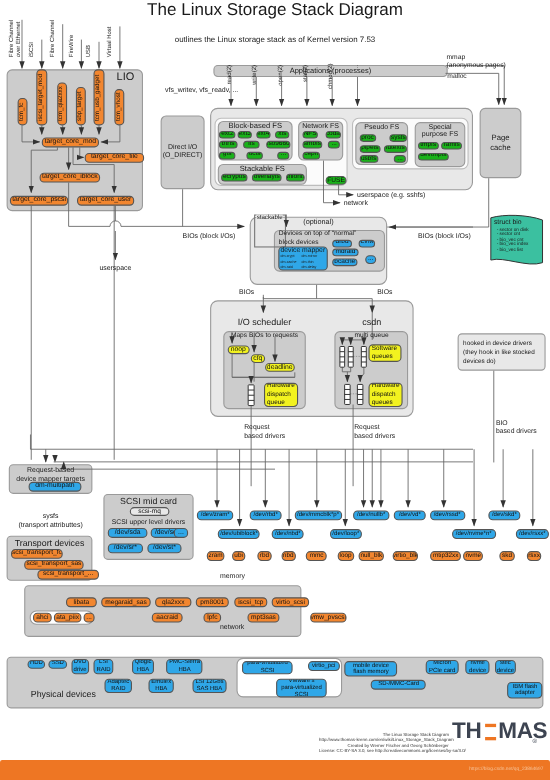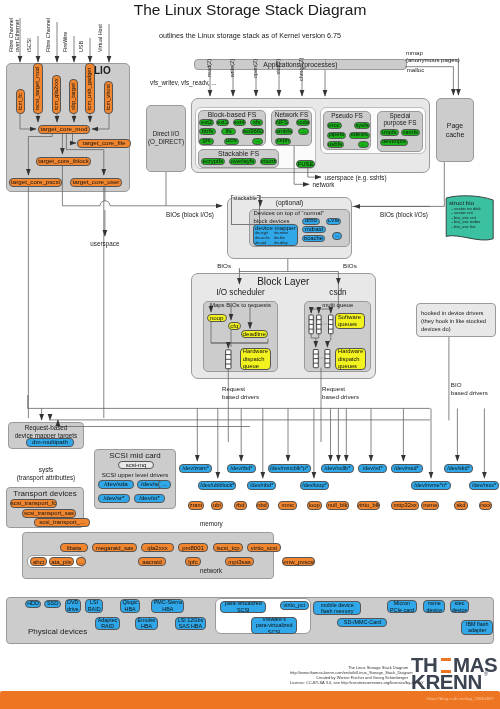--- a/index.html
+++ b/index.html
@@ -60,21 +60,20 @@
       <div class="grp" style="left:6px;top:487px;width:78px;height:41px;border-radius:4px;"></div>
       <div class="grp" style="left:94px;top:449px;width:82px;height:60px;border-radius:4px;"></div>
       <div class="grp" style="left:22px;top:532px;width:252px;height:47px;border-radius:4px;"></div>
       <div class="" style="left:27px;top:555px;width:58px;height:13px;position:absolute;box-sizing:border-box;background:#fff;border:1px solid #9a9a9a;border-radius:6px;"></div>
       <div class="grp" style="left:6px;top:597px;width:488px;height:47px;border-radius:4px;"></div>
       <div class="" style="left:215.3px;top:597.9px;width:95.5px;height:36.5px;position:absolute;box-sizing:border-box;background:#fff;border:1px solid #9a9a9a;border-radius:6px;"></div>
       <div style="position:absolute;left:411px;top:654.5px;font-size:20.5px;font-weight:bold;letter-spacing:-0.4px;color:#3D4451;font-family:&quot;Liberation Sans&quot;,&quot;DejaVu Sans&quot;,sans-serif;line-height:1;">TH</div>
       <div style="position:absolute;left:453px;top:654.5px;font-size:20.5px;font-weight:bold;letter-spacing:-0.4px;color:#3D4451;font-family:&quot;Liberation Sans&quot;,&quot;DejaVu Sans&quot;,sans-serif;line-height:1;">MAS</div>
       <div style="position:absolute;left:440.7px;top:657.5px;width:10.8px;height:3px;background:#EE7623;"></div>
       <div style="position:absolute;left:440.7px;top:669.7px;width:10.8px;height:3px;background:#EE7623;"></div>
-      <div style="position:absolute;left:411px;top:671.5px;font-size:20.5px;font-weight:bold;letter-spacing:-0.4px;color:#3D4451;font-family:&quot;Liberation Sans&quot;,&quot;DejaVu Sans&quot;,sans-serif;line-height:1;">KRENN</div>
       <div style="position:absolute;left:484px;top:671px;font-size:5.5px;color:#3D4451;">®</div>
       <div style="position:absolute;left:290px;top:665px;width:118px;text-align:right;font-size:4.0px;color:#333;white-space:nowrap;">The Linux Storage Stack Diagram</div>
       <div style="position:absolute;left:290px;top:670.1px;width:118px;text-align:right;font-size:4.0px;color:#333;white-space:nowrap;">http://www.thomas-krenn.com/en/wiki/Linux_Storage_Stack_Diagram</div>
       <div style="position:absolute;left:290px;top:675.2px;width:118px;text-align:right;font-size:4.0px;color:#333;white-space:nowrap;">Created by Werner Fischer and Georg Schönberger</div>
       <div style="position:absolute;left:290px;top:680.3px;width:118px;text-align:right;font-size:4.0px;color:#333;white-space:nowrap;">License: CC-BY-SA 3.0, see http://creativecommons.org/licenses/by-sa/3.0/</div>
       <div style="position:absolute;left:0;top:691px;width:500px;height:18px;background:#EE7623;border-radius:2px 2px 0 0;"></div>
       <div style="position:absolute;left:0;top:695.5px;width:494px;text-align:right;font-size:4.4px;color:#F6C49A;">https://blog.csdn.net/qq_23864697</div>
     </div>
 <svg class="overlay" id="wires" viewBox="0 0 500 709" style="z-index:5">
       <defs>
@@ -159,22 +158,22 @@
       <path d="M403.4,408.4 L403.4,461" style="stroke:#666;stroke-width:0.8;fill:none;marker-end:url(#ar);"></path>
       <path d="M457.4,408.4 L457.4,461" style="stroke:#666;stroke-width:0.8;fill:none;marker-end:url(#ar);"></path>
       <path d="M217.8,408.4 L217.8,478" style="stroke:#666;stroke-width:0.8;fill:none;marker-end:url(#ar);"></path>
       <path d="M262.8,408.4 L262.8,478" style="stroke:#666;stroke-width:0.8;fill:none;marker-end:url(#ar);"></path>
       <path d="M313.9,408.4 L313.9,478" style="stroke:#666;stroke-width:0.8;fill:none;marker-end:url(#ar);"></path>
       <path d="M431,408.4 L431,478" style="stroke:#666;stroke-width:0.8;fill:none;marker-end:url(#ar);"></path>
       <path d="M484.4,408.4 L484.4,478" style="stroke:#666;stroke-width:0.8;fill:none;marker-end:url(#ar);"></path>
     </svg>
 <div id="gen2" style="position: absolute; left: 0px; top: 0px; width: 500px; height: 709px; z-index: 10;">
       <div class="lbl ctr" style="left:0px;top:1px;width:500px;font-size:15.5px;color:#1a1a1a;">The Linux Storage Stack Diagram</div>
-      <div class="lbl ctr" style="left:0px;top:32px;width:500px;font-size:7.2px;">outlines the Linux storage stack as of Kernel version 6.75</div>
-      <div class="lbl" style="left:94px;top:65px;font-size:10px;font-weight:bold;">LIO</div>
+      <div class="lbl ctr" style="left:0px;top:32px;width:500px;font-size:7.2px;">outlines the Linux storage stack as of Kernel version 7.53</div>
+      <div class="lbl" style="left:106px;top:65px;font-size:10px;">LIO</div>
       <div class="pill orange" style="left:15.5px;top:89px;width:9px;height:25px;font-size:5.7px;writing-mode:vertical-rl;transform:rotate(180deg);border-radius:4px;">tcm_fc</div>
       <div class="pill orange" style="left:33px;top:63px;width:10px;height:51px;font-size:5.7px;writing-mode:vertical-rl;transform:rotate(180deg);border-radius:4px;">iscsi_target_mod</div>
       <div class="pill orange" style="left:52px;top:75px;width:9px;height:39px;font-size:5.7px;writing-mode:vertical-rl;transform:rotate(180deg);border-radius:4px;">tcm_qla2xxx</div>
       <div class="pill orange" style="left:69px;top:79px;width:9px;height:35px;font-size:5.7px;writing-mode:vertical-rl;transform:rotate(180deg);border-radius:4px;">sbp_target</div>
       <div class="pill orange" style="left:85px;top:63px;width:10px;height:51px;font-size:5.7px;writing-mode:vertical-rl;transform:rotate(180deg);border-radius:4px;">tcm_usb_gadget</div>
       <div class="pill orange" style="left:104px;top:81px;width:9px;height:33px;font-size:5.7px;writing-mode:vertical-rl;transform:rotate(180deg);border-radius:4px;">tcm_vhost</div>
       <div class="pill orange" style="left:38px;top:124.5px;width:52px;height:9.5px;font-size:6.2px;">target_core_mod</div>
       <div class="pill orange" style="left:77px;top:138.5px;width:54px;height:9.5px;font-size:6.2px;">target_core_file</div>
       <div class="pill orange" style="left:36px;top:156.5px;width:55px;height:9.5px;font-size:6.2px;">target_core_iblock</div>
       <div class="pill orange" style="left:9px;top:177.5px;width:53px;height:9.5px;font-size:6.2px;">target_core_pscsi</div>
@@ -236,21 +235,20 @@
       <div style="position:absolute;box-sizing:border-box;left:253.4px;top:224.4px;width:44.4px;height:21.3px;background:#2FA7E8;border:1px solid #555;border-radius:4px;z-index:12;"></div>
       <div class="lbl" style="left:255px;top:224.3px;font-size:6.2px;z-index:13;">device mapper</div>
       <div class="lbl" style="left:255px;top:232.3px;font-size:3.3px;z-index:13;">dm-crypt</div>
       <div class="lbl" style="left:274px;top:232.3px;font-size:3.3px;z-index:13;">dm-mirror</div>
       <div class="lbl" style="left:255px;top:236.9px;font-size:3.3px;z-index:13;">dm-cache</div>
       <div class="lbl" style="left:274px;top:236.9px;font-size:3.3px;z-index:13;">dm-thin</div>
       <div class="lbl" style="left:255px;top:241.5px;font-size:3.3px;z-index:13;">dm-raid</div>
       <div class="lbl" style="left:274px;top:241.5px;font-size:3.3px;z-index:13;">dm-delay</div>
       <div class="lbl" style="left:166px;top:211px;font-size:6.3px;">BIOs (block I/Os)</div>
       <div class="lbl" style="left:380px;top:211px;font-size:6.3px;">BIOs (block I/Os)</div>
-      <div class="lbl ctr" style="left:191px;top:276px;width:184.5px;font-size:10px;">Block Layer</div>
       <div class="lbl ctr" style="left:203px;top:288px;width:75px;font-size:8.2px;">I/O scheduler</div>
       <div class="lbl ctr" style="left:304px;top:288px;width:68px;font-size:8.2px;">csdn</div>
       <div class="lbl ctr" style="left:203.3px;top:301.5px;width:74.3px;font-size:6px;">Maps BIOs to requests</div>
       <div class="lbl ctr" style="left:304.1px;top:301.5px;width:67.3px;font-size:6px;">multi queue</div>
       <div class="pill yellow" style="left:206.6px;top:313.5px;width:20.1px;height:8.4px;font-size:6.2px;">noop</div>
       <div class="pill yellow" style="left:227.8px;top:321.5px;width:13.1px;height:8.4px;font-size:6.2px;">cfq</div>
       <div class="pill yellow" style="left:240.5px;top:330px;width:27.6px;height:8.4px;font-size:6.2px;">deadline</div>
       <div class="pill yellow" style="left:239.8px;top:348.2px;width:31.2px;height:22px;font-size:5.8px;line-height:1.25;text-align:left;justify-content:flex-start;padding-left:2px;">Hardware
 dispatch
 queue</div>

